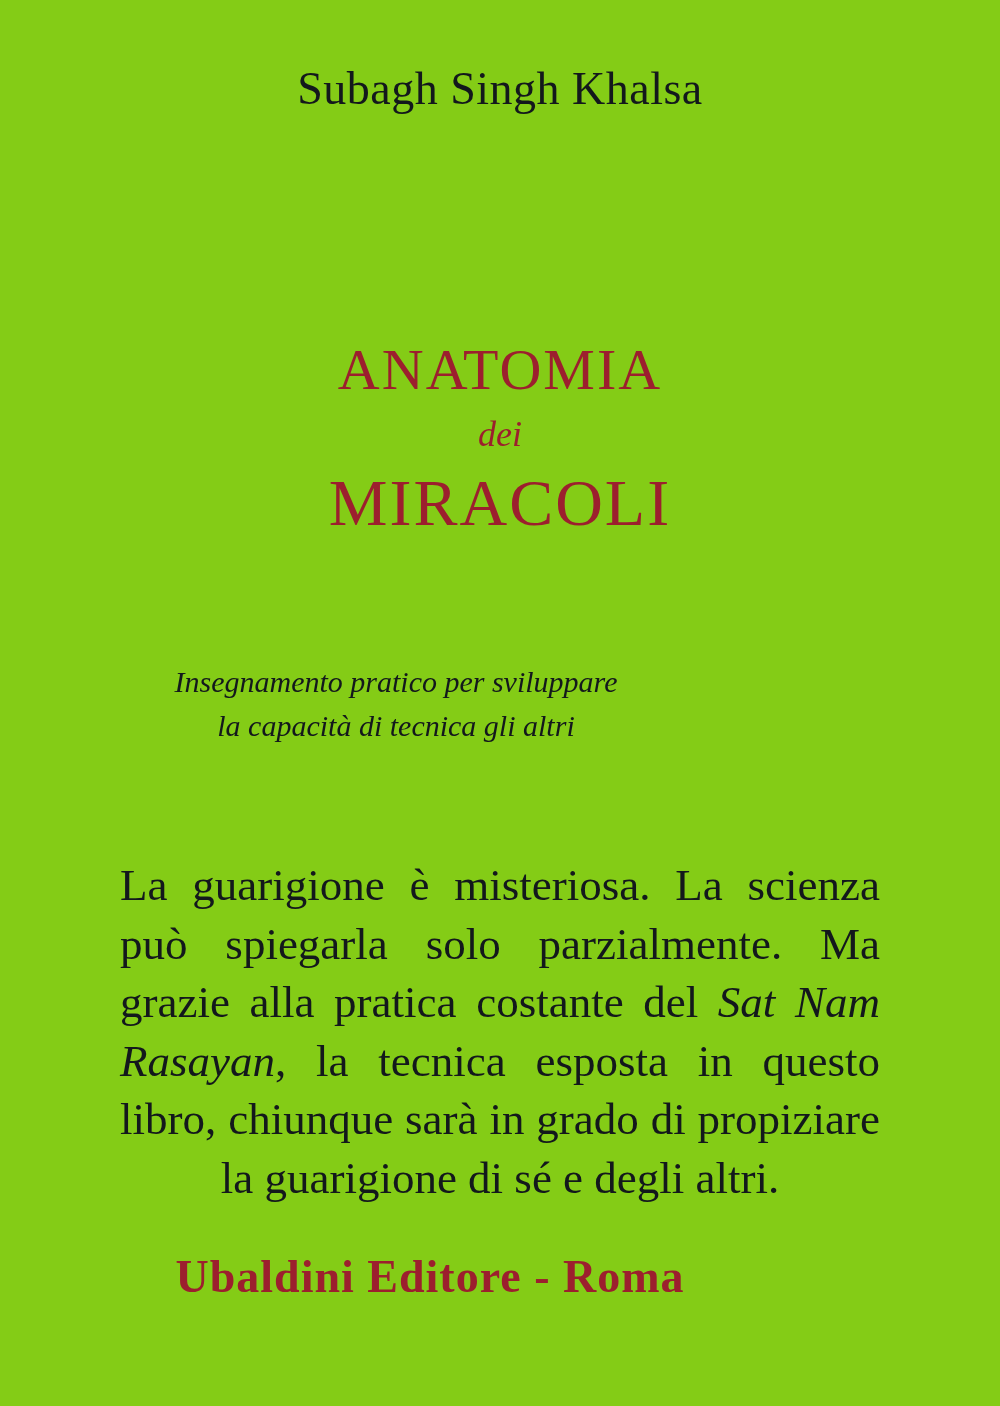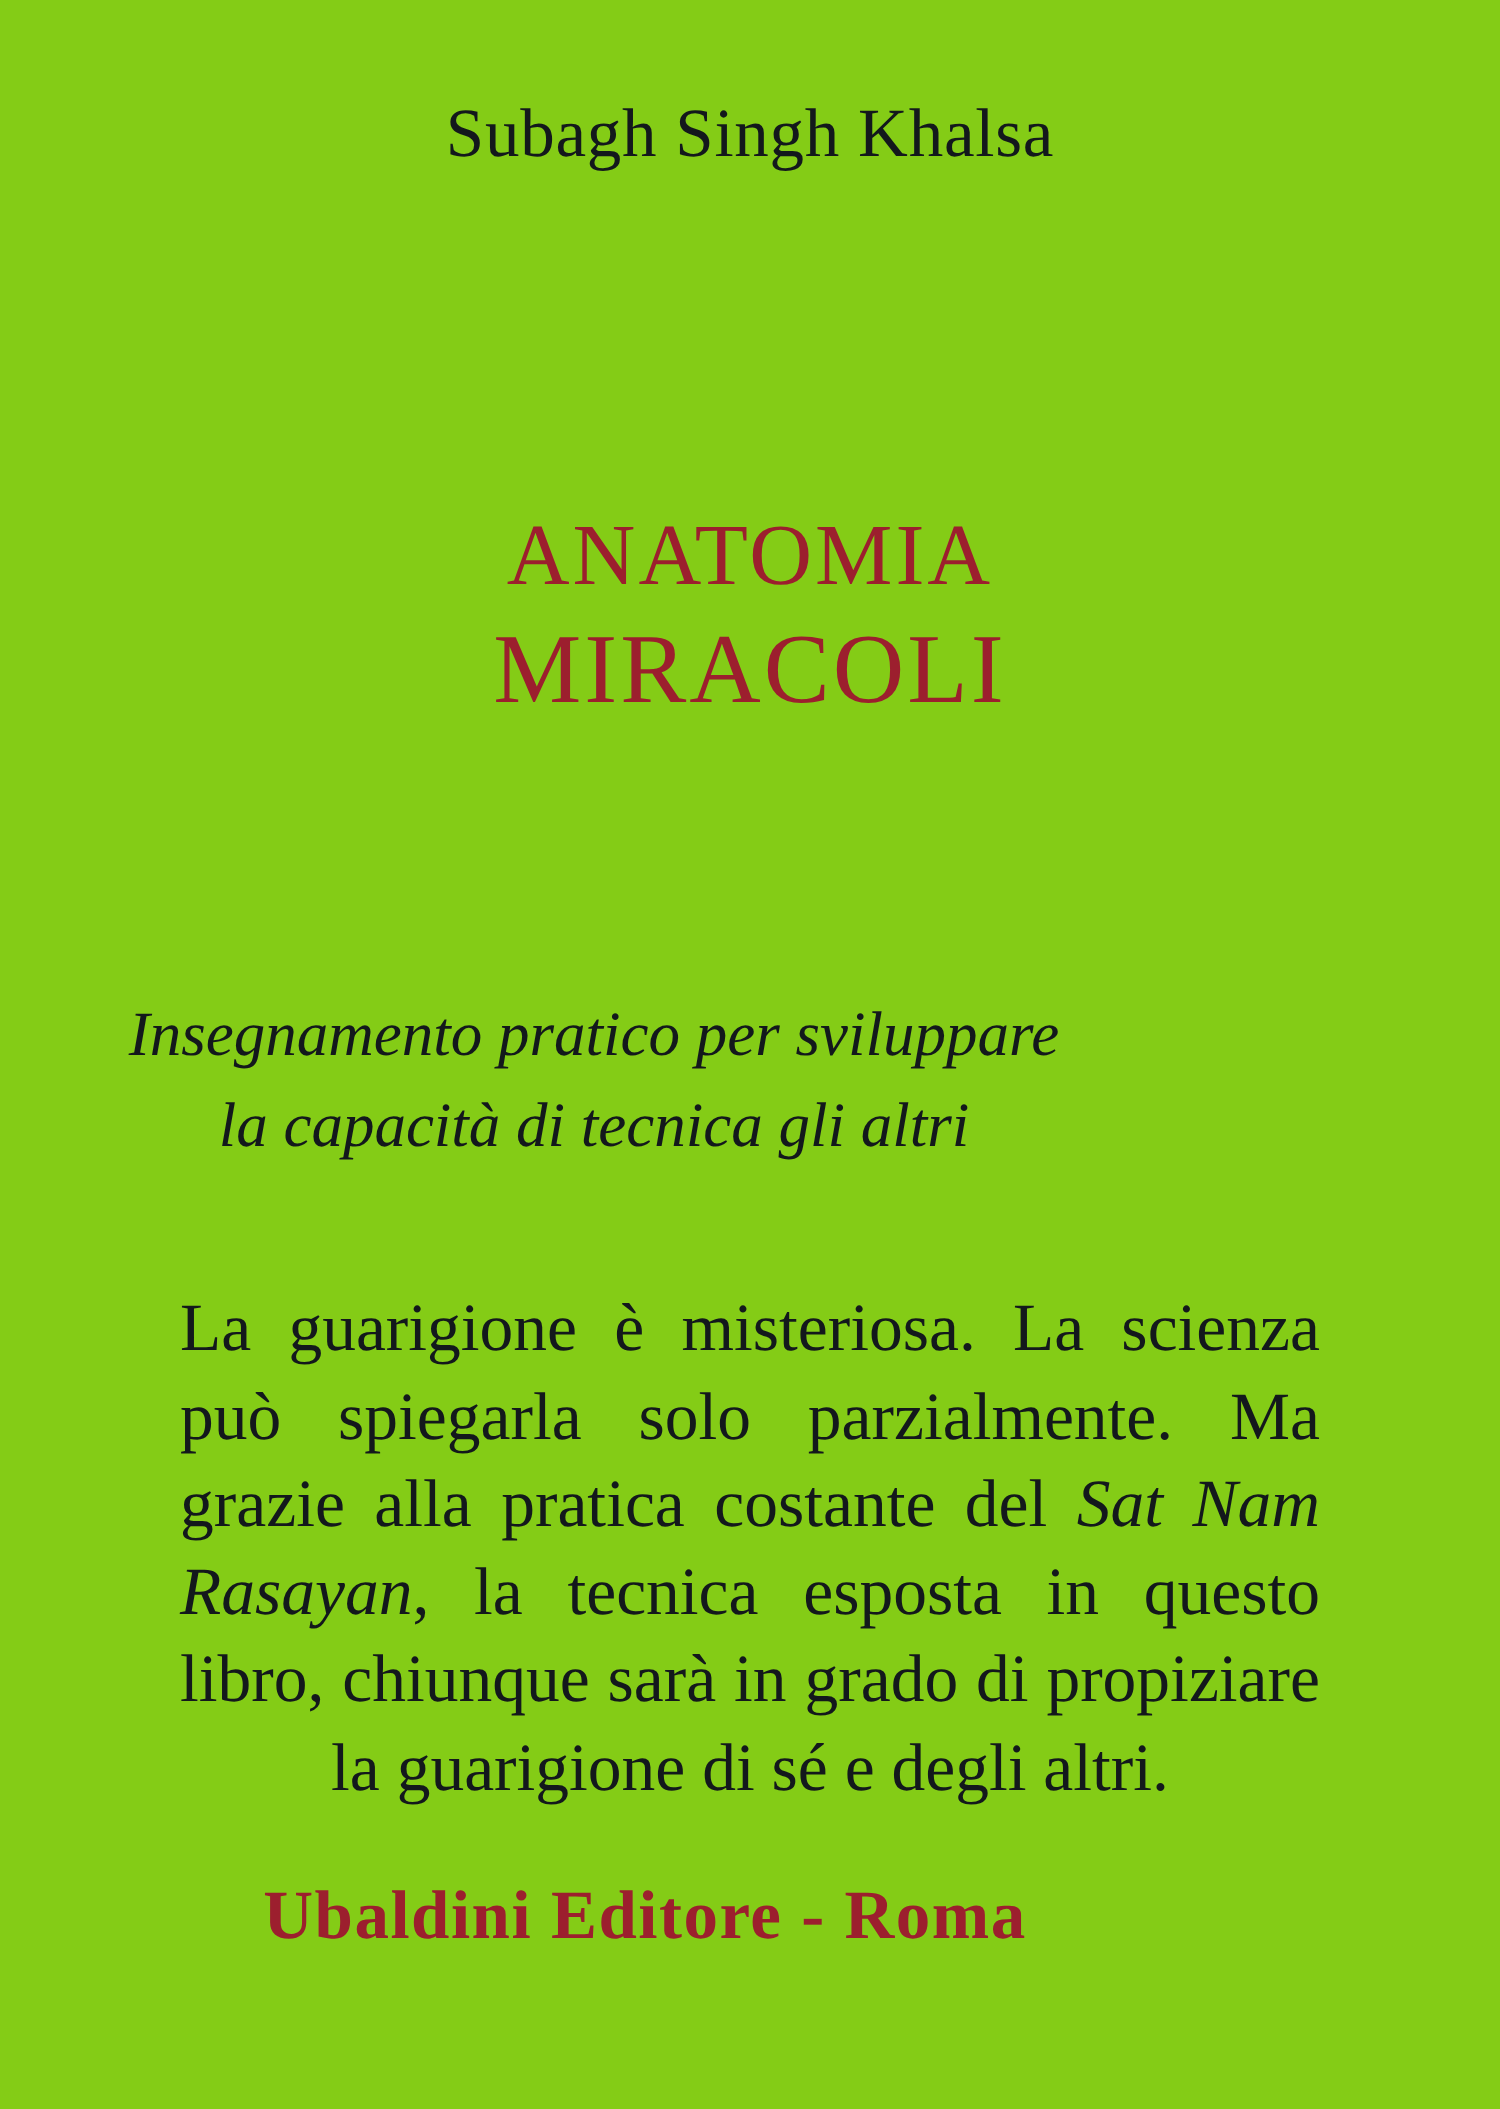--- a/index.html
+++ b/index.html
@@ -62,21 +62,21 @@
     color: #9c1f2e;
   }
   .subtitle {
     position: absolute;
     top: 660px;
     left: 0;
     width: 792px;
     text-align: center;
     font-family: "Liberation Serif", serif;
     font-style: italic;
-    font-size: 42px;
+    font-size: 30px;
     line-height: 1.45;
     color: #13181c;
   }
   .subtitle .line2 { display: block; }
   .blurb {
     position: absolute;
     top: 856px;
     left: 120px;
     width: 760px;
     text-align: justify;
@@ -102,20 +102,21 @@
 </style>
 </head>
 <body>
 
 <div class="cover">
 
   <div class="author">Subagh Singh Khalsa</div>
 
   <div class="title-block">
     <div class="title-main">ANATOMIA</div>
+    <div class="title-conn">dei</div>
     <div class="title-second">MIRACOLI</div>
   </div>
 
   <div class="subtitle">
     <span class="line1">Insegnamento pratico per sviluppare</span>
     <span class="line2">la capacità di tecnica gli altri</span>
   </div>
 
   <div class="blurb">
     <span>La guarigione è misteriosa. La scienza può spiegarla solo parzialmente. Ma grazie alla pratica costante del </span><i>Sat Nam Rasayan</i><span>, la tecnica esposta in questo libro, chiunque sarà in grado di propiziare la guarigione di sé e degli altri.</span>

